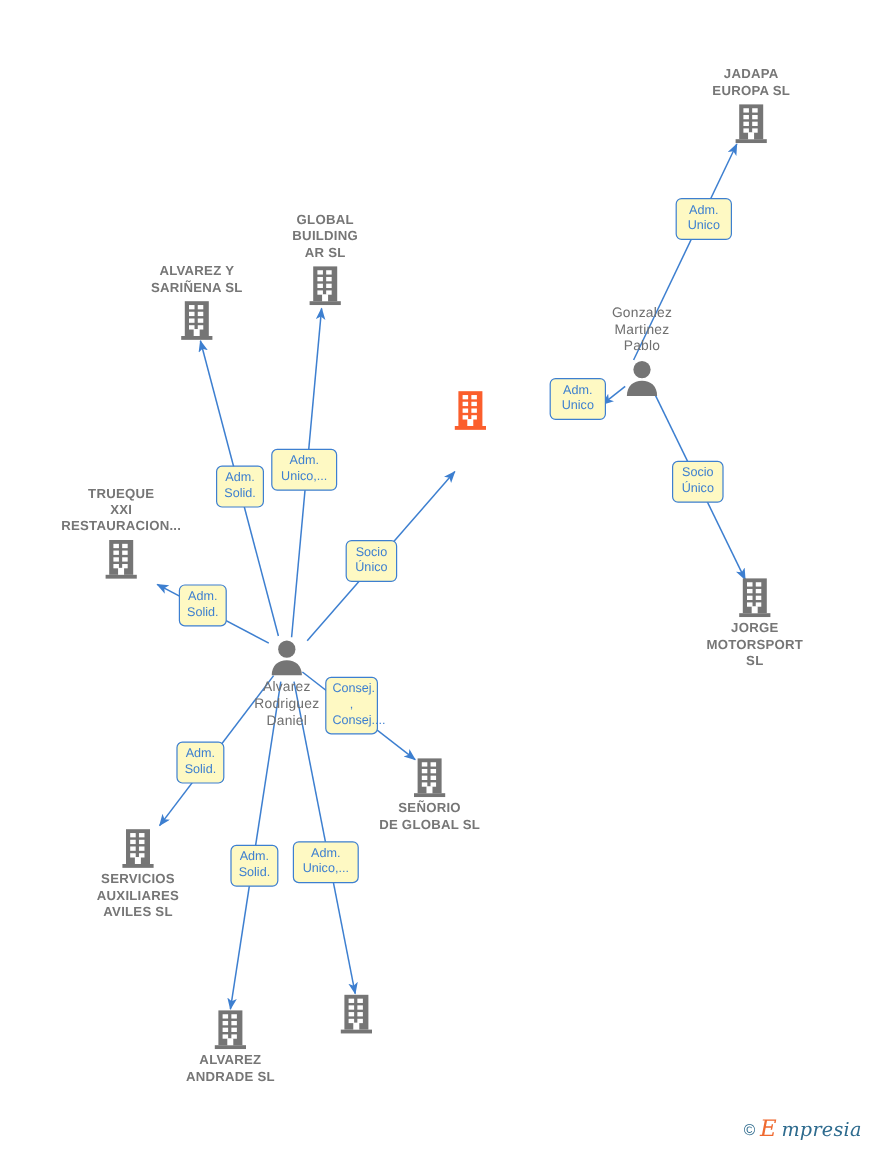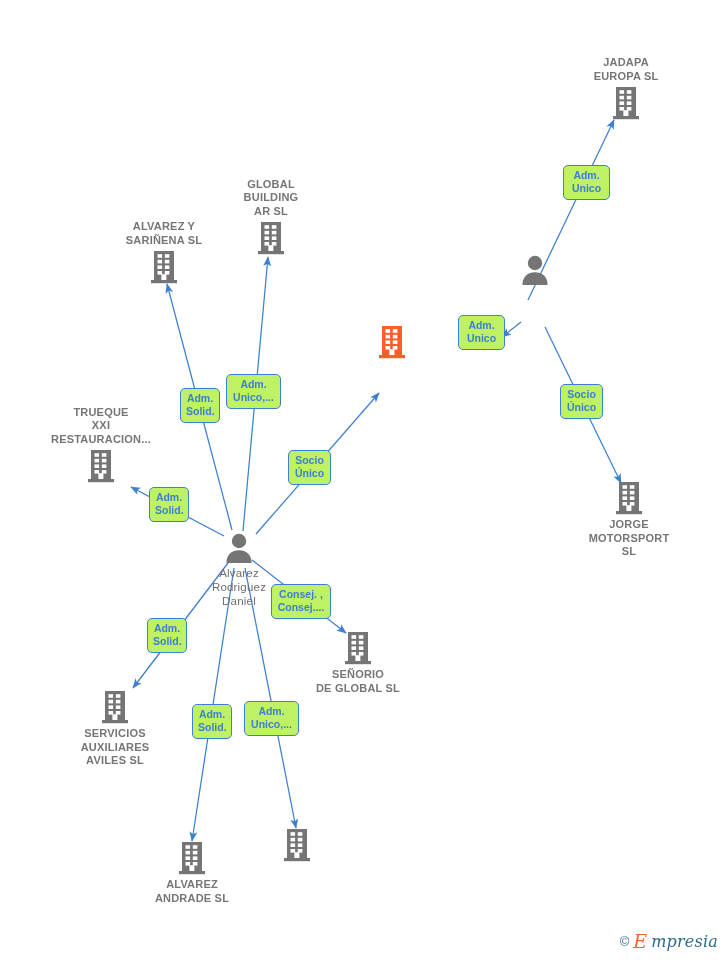--- a/index.html
+++ b/index.html
@@ -39,29 +39,28 @@
   
   .node .cap.above{margin-bottom:3px;}
   .node .cap.below{margin-top:3px;}
 
   
   .chip{
     position:absolute;
     box-sizing:border-box;
     border:1.3px solid #3d7fd0;
     border-radius:5px;
-    background:#bef264;
+    background:#fef9c3;
     color:#3d7fd0;
     font-size:10.5px;
     line-height:13px;
     text-align:center;
     padding:3px 5px 4px;
     white-space:pre-line;
     cursor:pointer;
-    font-weight:bold;
   }
   .chip span{display:block;}
 
   
   #watermark{
     position:absolute;right:10px;bottom:8px;
     display:flex;align-items:center;gap:4px;
     font-size:15px;color:#2e6b8e;
     font-family:"DejaVu Serif", serif;
     font-style:italic;
@@ -118,20 +117,23 @@
               <rect x="7.5" y="15.399999999999999" width="4.6" height="3.6"></rect>
               <rect x="14.8" y="15.399999999999999" width="4.6" height="3.6"></rect>
               <rect x="7.5" y="20.999999999999996" width="4.6" height="3.6"></rect>
               <rect x="14.8" y="20.999999999999996" width="4.6" height="3.6"></rect>
               <rect x="11.4" y="24.2" width="5" height="5.8"></rect>
             </g>
           </svg>
         </div>
       </div>
       <div class="node person" style="left: 535px; top: 253.5px;">
+        <div class="cap above">Gonzalez
+Martinez
+Pablo</div>
         <div>
           <svg width="30" height="31" viewBox="0 0 30 31" class="glyph">
             <circle cx="15" cy="9" r="7.2" fill="#757575"></circle>
             <path d="M2.4,31 C2.4,22.5 7.8,18.2 15,18.2 C22.2,18.2 27.6,22.5 27.6,31 Z" fill="#757575"></path>
           </svg>
         </div>
       </div>
       <div class="node company" style="left: 629px; top: 481px;">
         <div>
           <svg width="28" height="34" viewBox="0 0 28 34" class="glyph">
@@ -353,21 +355,21 @@
     </div>
 
   <div id="chip-group">
       <div class="chip" style="left: 563px; top: 165px; width: 47px;"><span>Adm.</span><span>Unico</span></div>
       <div class="chip" style="left: 560px; top: 384px; width: 43px;"><span>Socio</span><span>Único</span></div>
       <div class="chip" style="left: 458px; top: 315px; width: 47px;"><span>Adm.</span><span>Unico</span></div>
       <div class="chip" style="left: 288px; top: 450px; width: 43px;"><span>Socio</span><span>Único</span></div>
       <div class="chip" style="left: 226px; top: 374px; width: 55px;"><span>Adm.</span><span>Unico,...</span></div>
       <div class="chip" style="left: 180px; top: 388px; width: 40px;"><span>Adm.</span><span>Solid.</span></div>
       <div class="chip" style="left: 149px; top: 487px; width: 40px;"><span>Adm.</span><span>Solid.</span></div>
-      <div class="chip" style="left: 271px; top: 584px; width: 60px;"><span>Consej. ,</span><span>Consej....</span></div>
+      <div class="chip" style="left: 271px; top: 564px; width: 44px;"><span>Consej. ,</span><span>Consej....</span></div>
       <div class="chip" style="left: 147px; top: 618px; width: 40px;"><span>Adm.</span><span>Solid.</span></div>
       <div class="chip" style="left: 192px; top: 704px; width: 40px;"><span>Adm.</span><span>Solid.</span></div>
       <div class="chip" style="left: 244px; top: 701px; width: 55px;"><span>Adm.</span><span>Unico,...</span></div>
     </div>
 
   <div id="watermark">
     <span class="c">©</span>
     <span class="e">E</span>
     <span class="rest">mpresia</span>
   </div>

